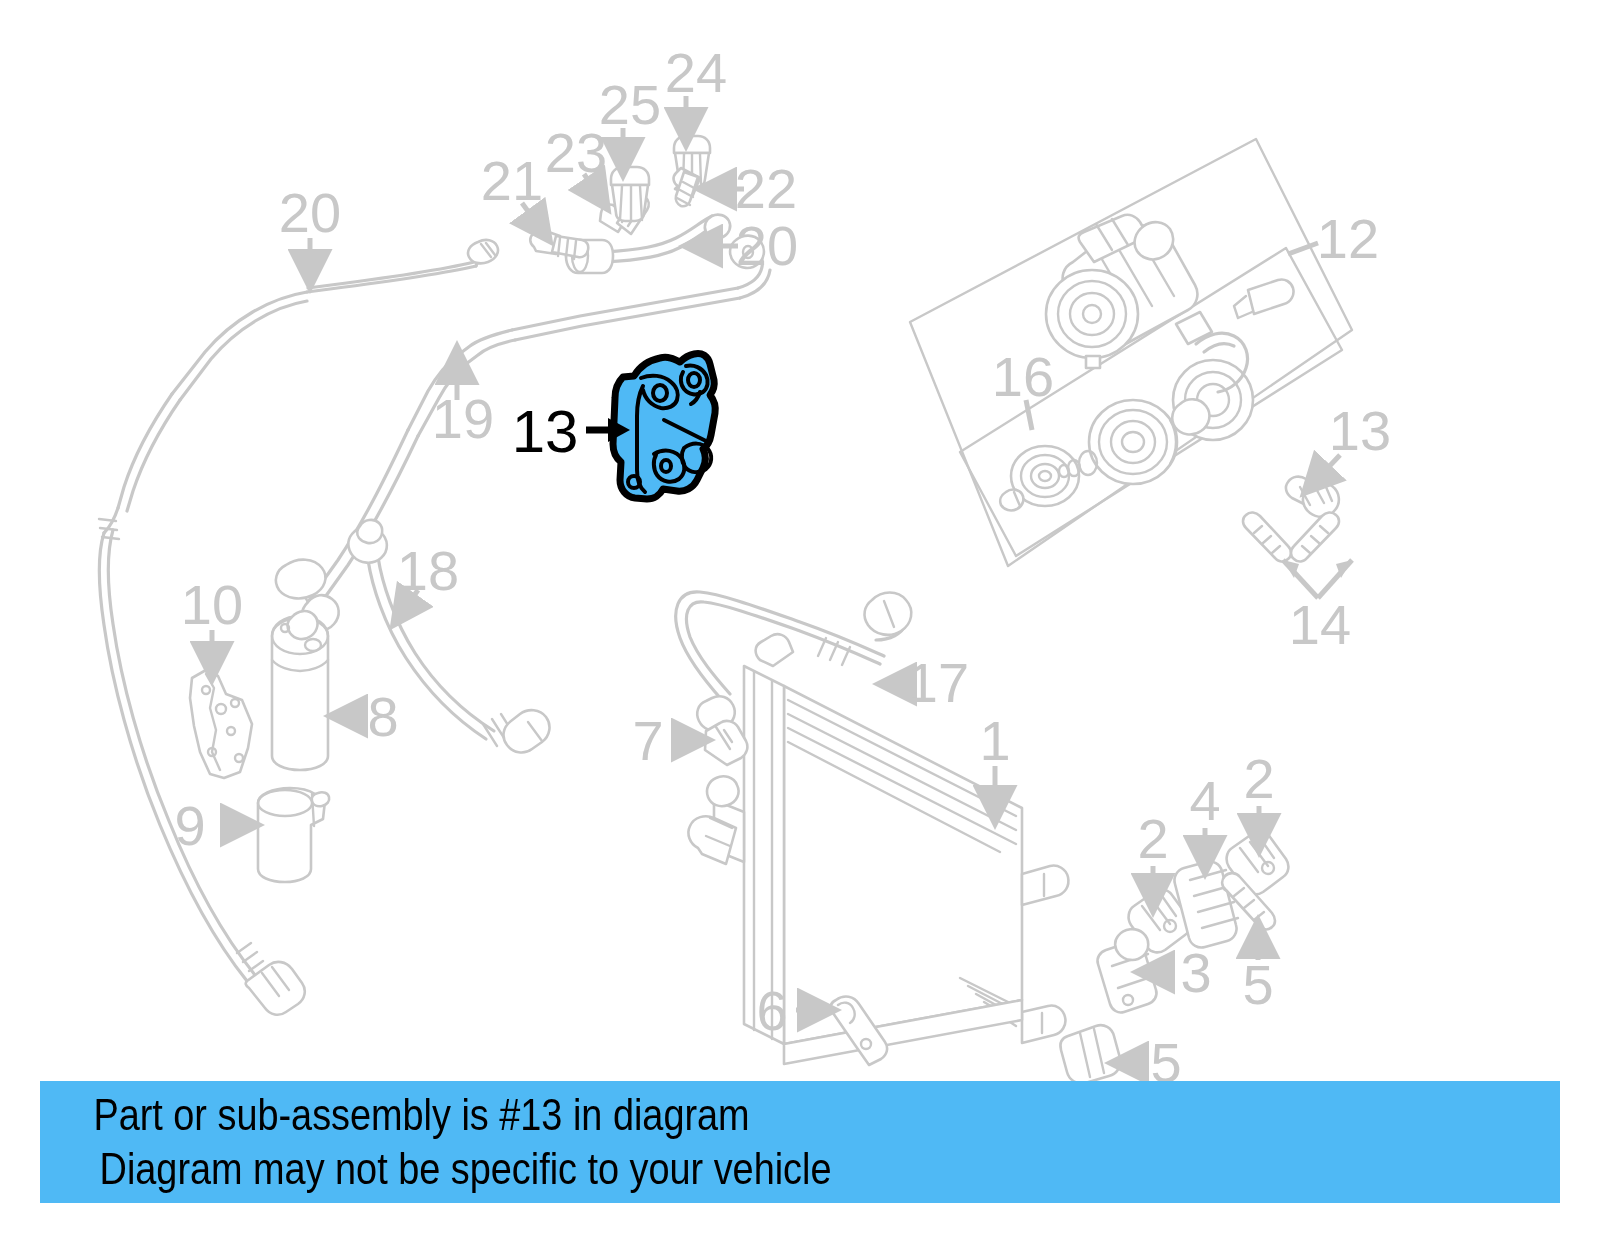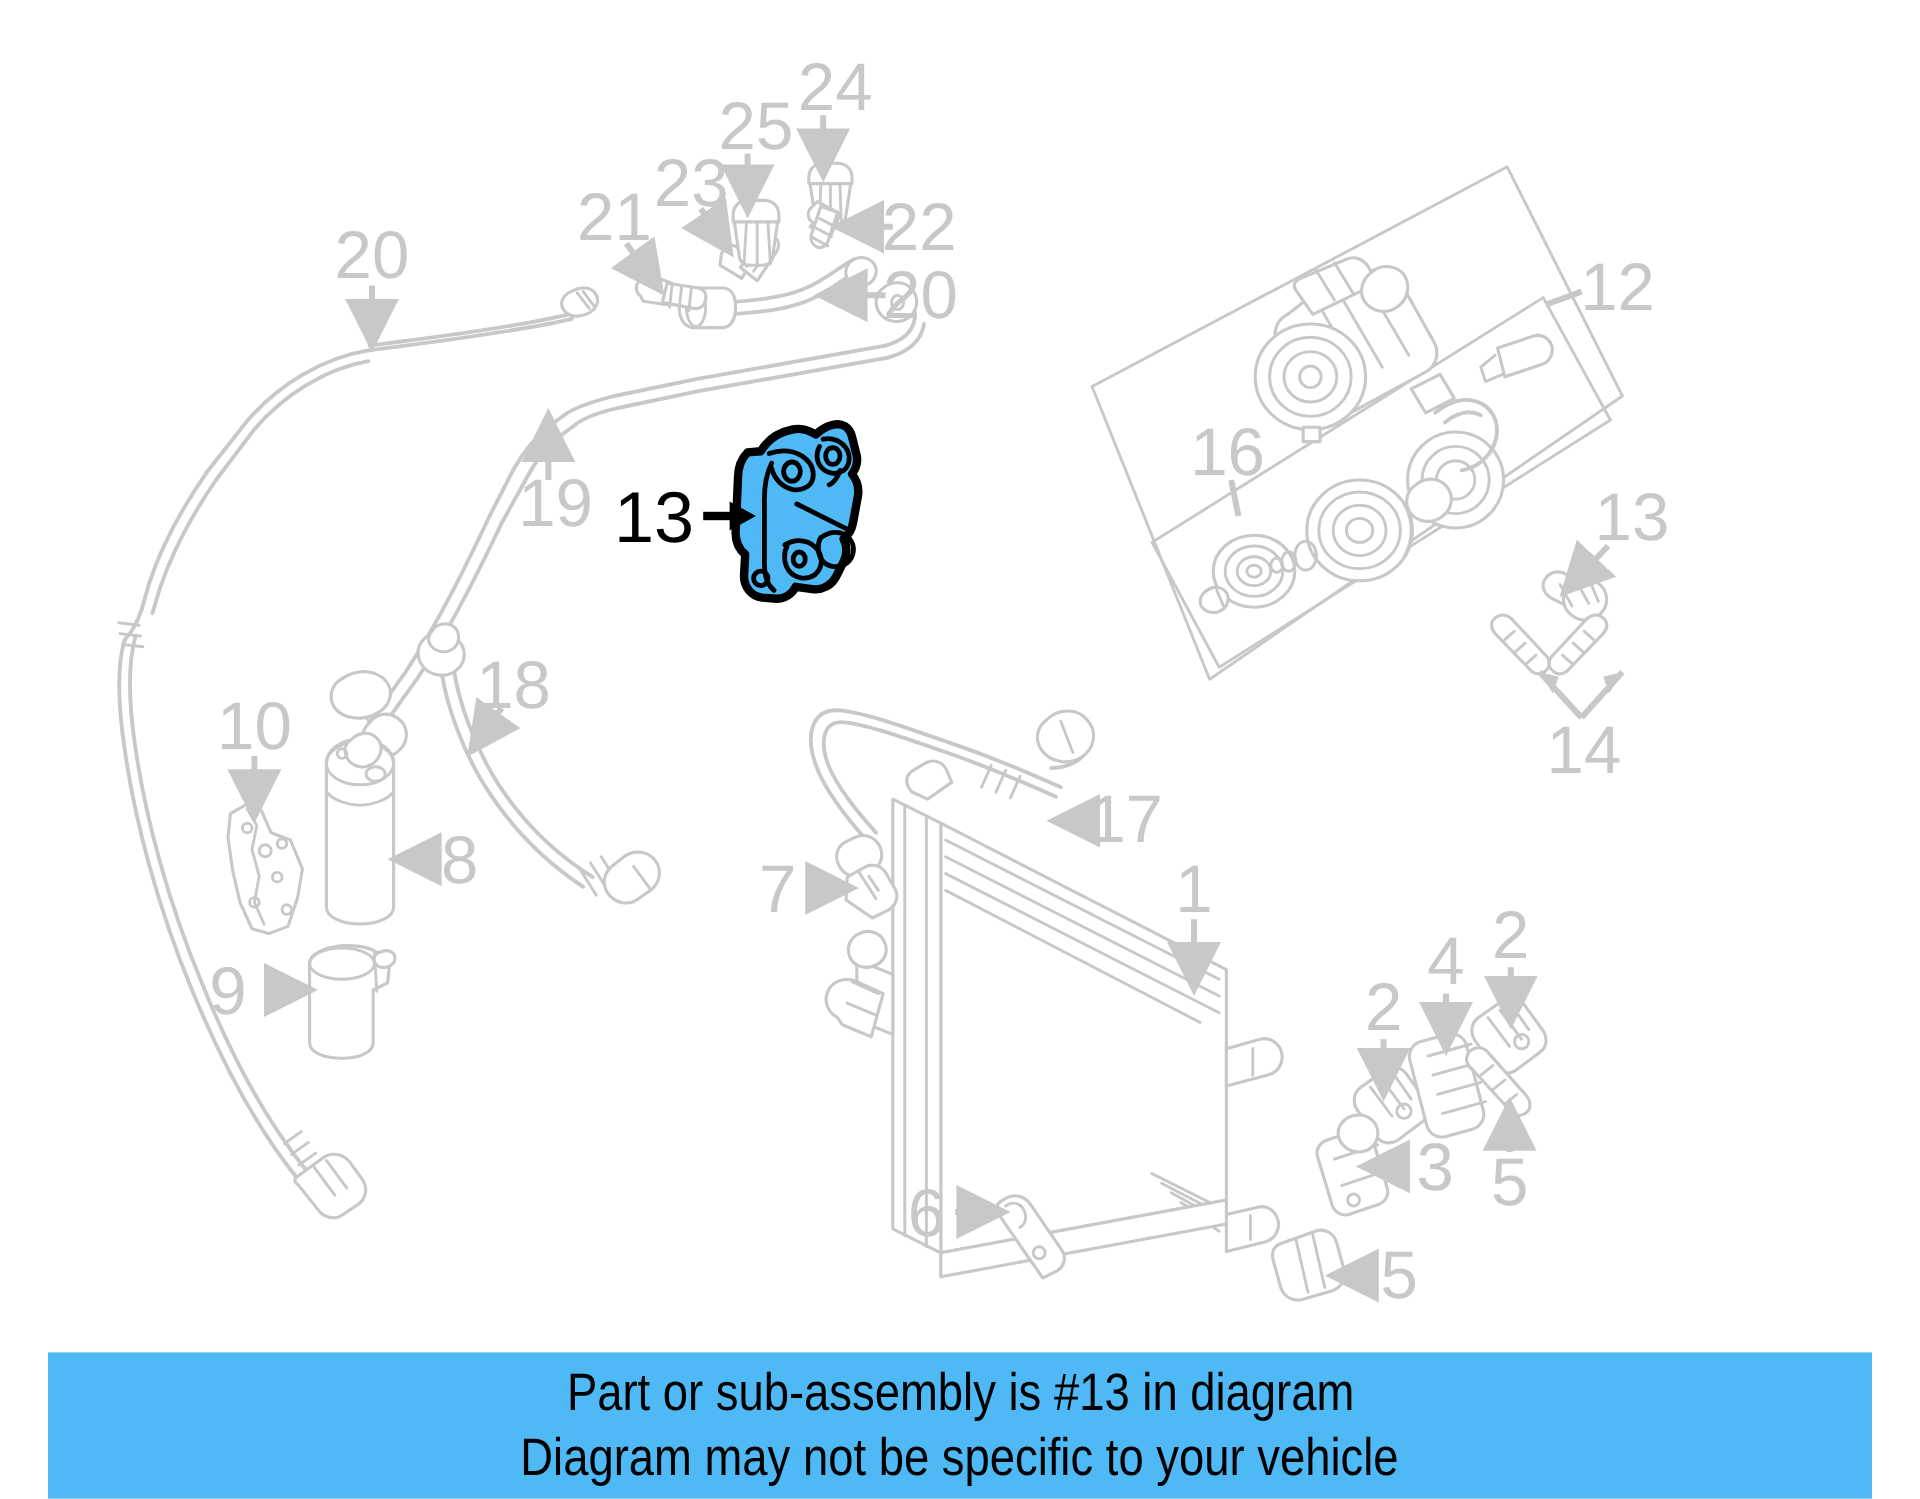--- a/index.html
+++ b/index.html
@@ -1,23 +1,23 @@
 <!DOCTYPE html>
 <html><head>
 <meta charset="utf-8">
 <title>A/C Parts Diagram</title>
 <style>
   html,body{margin:0;padding:0;background:#ffffff;}
   body{width:1600px;height:1249px;overflow:hidden;
        font-family:"Liberation Sans","DejaVu Sans",sans-serif;}
   #stage{position:relative;width:1600px;height:1249px;background:#fff;}
   #art{position:absolute;left:0;top:0;width:1600px;height:1249px;}
-  .banner{position:absolute;left:40px;top:1127px;width:1520px;height:122px;
+  .banner{position:absolute;left:40px;top:1081px;width:1520px;height:122px;
           background:#4fb9f5;display:flex;flex-direction:column;
-          align-items:center;justify-content:center;}
+          align-items:flex-start;justify-content:center;}
   .banner .ln{color:#000;font-size:44px;line-height:1.22;
               font-family:"Liberation Sans Narrow","Liberation Sans",sans-serif;
               transform:scaleX(.86);transform-origin:center;white-space:nowrap;}
 </style>
 </head>
 <body>
 
 <div id="stage">
 
   <svg id="art" viewBox="0 0 1600 1249">

